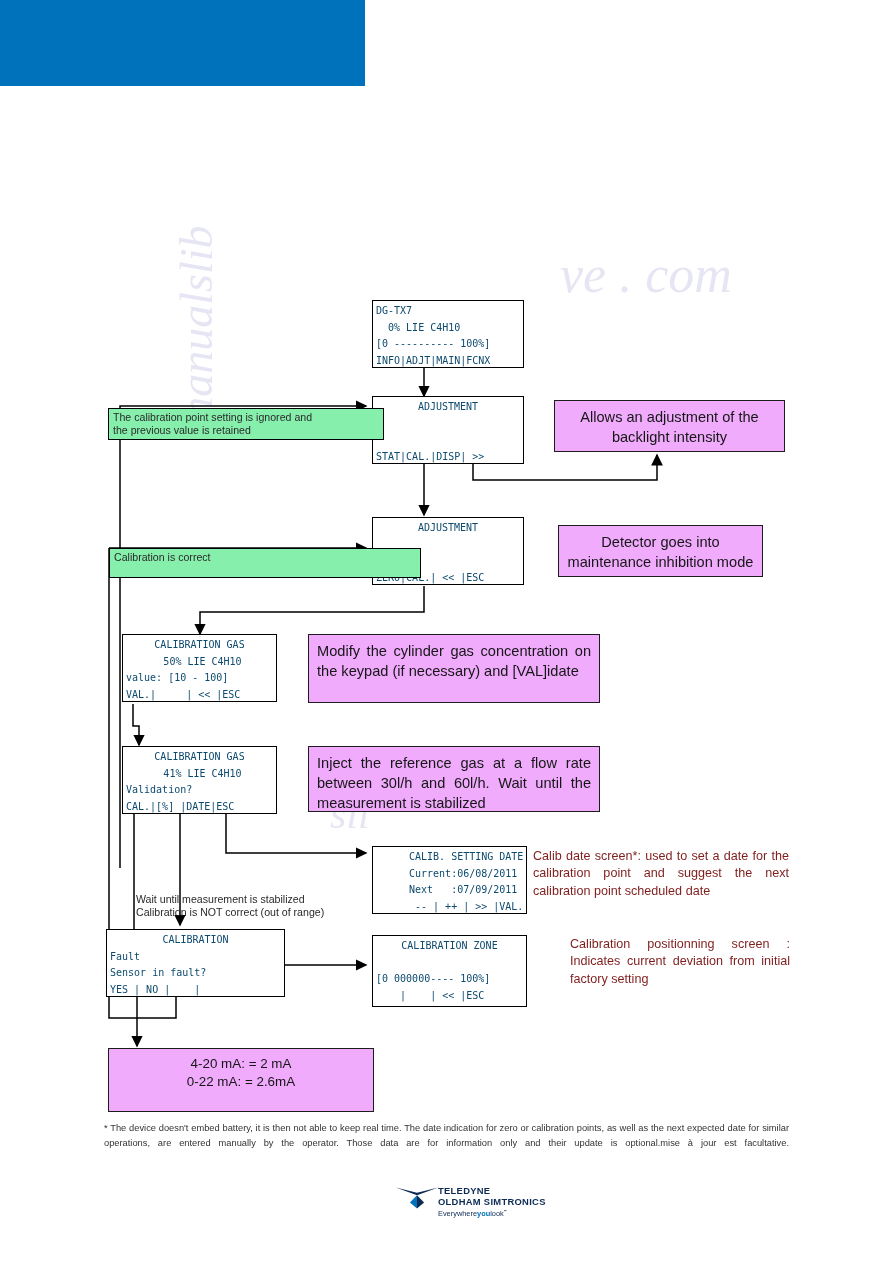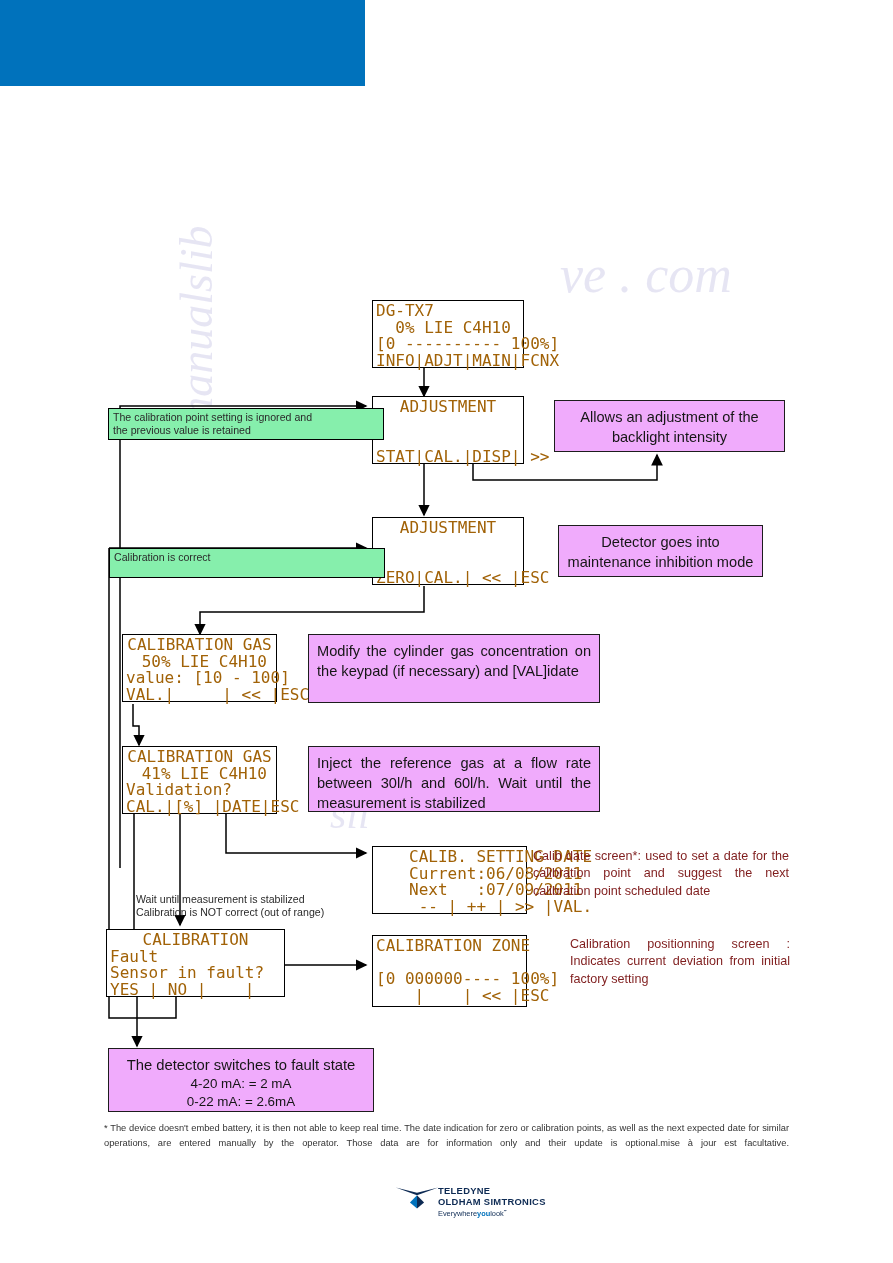--- a/index.html
+++ b/index.html
@@ -13,22 +13,22 @@
   .watermark{position:absolute;left:0;top:0;width:893px;height:937px;pointer-events:none;
              overflow:hidden;}
   .wm-text{position:absolute;color:#c9c7e6;opacity:.45;font-style:italic;
            font-family:"Liberation Serif", serif;white-space:nowrap;}
   .wm1{left:560px;top:245px;font-size:52px;}
   .wm2{left:170px;top:430px;font-size:46px;transform:rotate(-90deg);transform-origin:0 0;}
   .wm3{left:330px;top:790px;font-size:42px;}
 
   
   .lcd{position:absolute;border:1.4px solid #000;background:#fff;
-       font-family:"DejaVu Sans Mono", monospace;font-size:16px;
-       line-height:16.6px;color:#a16207;box-sizing:border-box;padding:2px 3px;}
+       font-family:"DejaVu Sans Mono", monospace;font-size:10px;
+       line-height:16.6px;color:#0c4a6e;box-sizing:border-box;padding:2px 3px;}
   .lcd .ln{white-space:pre;}
   .lcd .c{text-align:center;}
 
   
   .callout{position:absolute;border:1.3px solid #1d1d1d;background:#f0abfc;
            box-sizing:border-box;font-size:14.6px;line-height:20px;color:#161616;
            padding:6px 8px;}
   .callout.center{text-align:center;}
   .callout.just{text-align:justify;text-align-last:left;}
 
@@ -159,31 +159,30 @@
 
 <div class="callout center" style="left:554px;top:400px;width:231px;height:52px;">Allows an adjustment of the backlight intensity</div>
 
 <div class="callout center" style="left:558px;top:525px;width:205px;height:52px;">Detector goes into maintenance inhibition mode</div>
 
 <div class="callout just" style="left:308px;top:634px;width:292px;height:69px;">Modify the cylinder gas concentration on the keypad (if necessary) and [VAL]idate</div>
 
 <div class="callout just" style="left:308px;top:746px;width:292px;height:66px;">Inject the reference gas at a flow rate between 30l/h and 60l/h. Wait until the measurement is stabilized</div>
 
 <div class="callout" style="left:108px;top:1048px;width:266px;height:64px;text-align:center;">
-  <div style="font-size:14.8px;">The detector switches to fault state</div>
   <div style="font-size:13.4px;line-height:18px;">4-20 mA: = 2 mA</div>
   <div style="font-size:13.4px;line-height:18px;">0-22 mA: = 2.6mA</div>
 </div>
 
 <div class="note plainbox" style="left:108px;top:408px;width:276px;height:32px;padding:2px 4px;">
   <div>The calibration point setting is ignored and</div>
   <div>the previous value is retained</div>
 </div>
 
-<div class="note plainbox" style="left:109px;top:548px;width:276px;height:30px;padding:2px 4px;">Calibration is correct</div>
+<div class="note plainbox" style="left:109px;top:548px;width:312px;height:30px;padding:2px 4px;">Calibration is correct</div>
 
 <div class="note" style="left:136px;top:893px;width:210px;height:30px;">
   <div>Wait until measurement is stabilized</div>
   <div>Calibration is NOT correct (out of range)</div>
 </div>
 
 <div class="freetext" style="left:533px;top:848px;width:256px;">Calib date screen*: used to set a date for the calibration point and suggest the next calibration point scheduled date</div>
 
 <div class="freetext" style="left:570px;top:936px;width:220px;">Calibration positionning screen : Indicates current deviation from initial factory setting</div>
 

